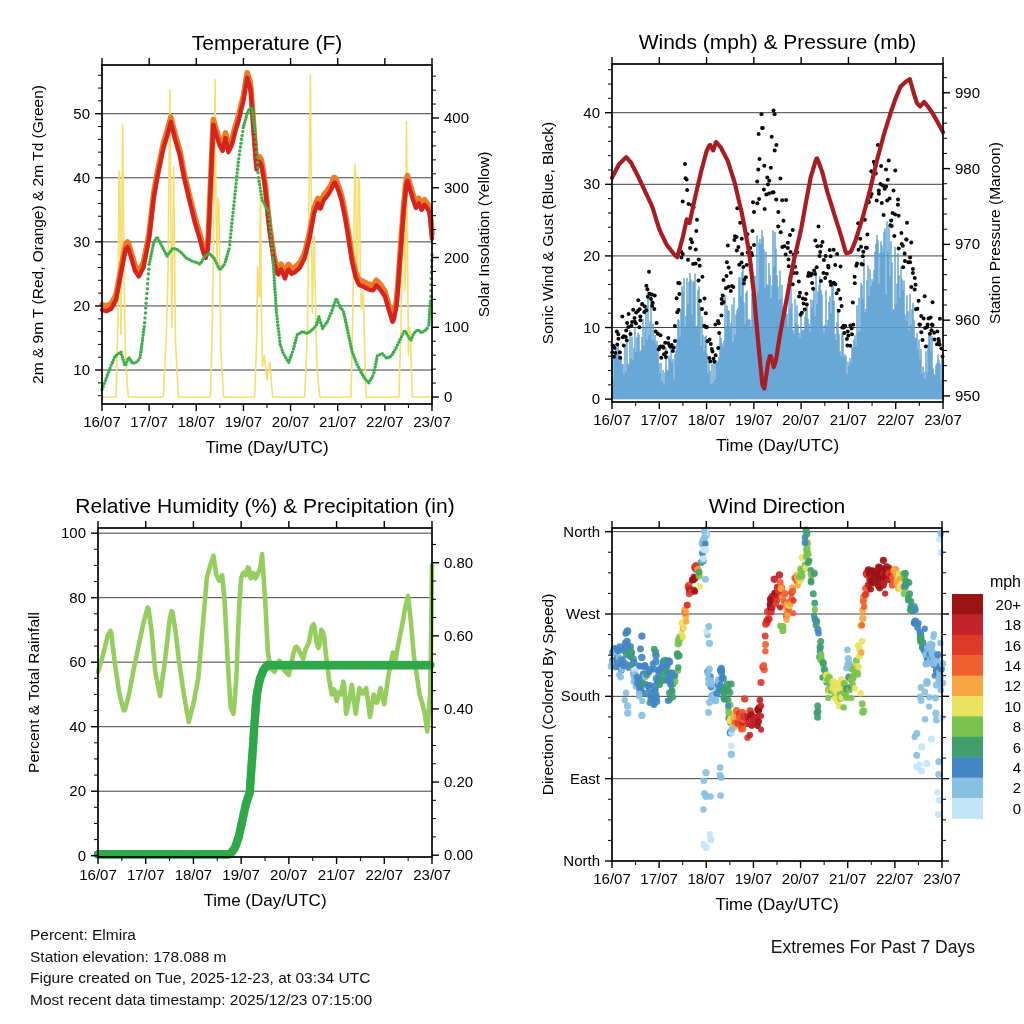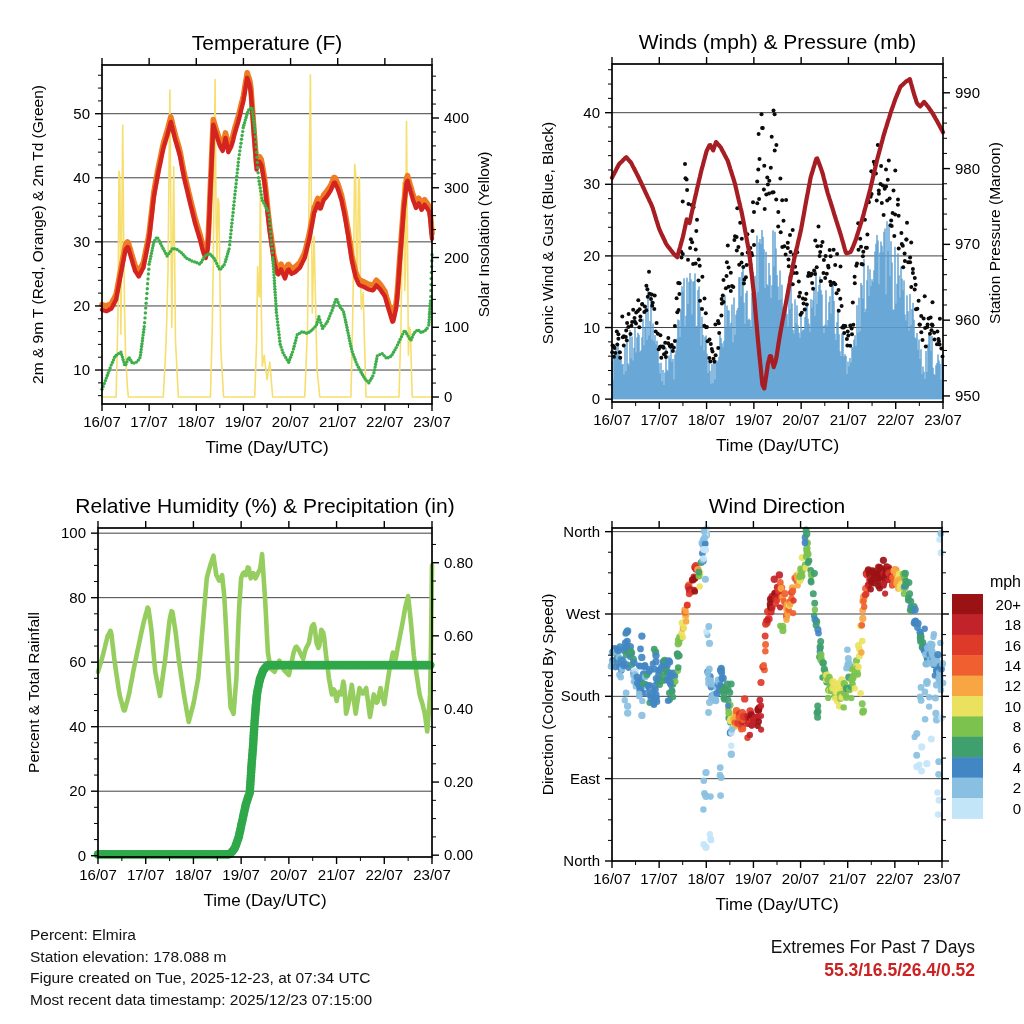--- a/index.html
+++ b/index.html
@@ -1,20 +1,20 @@
 <!DOCTYPE html>
 <html><head>
 <meta charset="utf-8">
 <style>
   html,body{margin:0;padding:0;background:#fff;}
   .stage{position:relative;width:1024px;height:1024px;background:#ffffff;overflow:hidden;
          font-family:"Liberation Sans", sans-serif;color:#111;}
   svg text{font-family:"Liberation Sans", sans-serif;fill:#000;}
   .info-block{position:absolute;left:30px;top:924px;font-size:15.5px;line-height:21.5px;color:#111;}
-  .extremes-block{position:absolute;right:49px;top:936px;text-align:right;font-size:17.5px;line-height:23px;color:#111;}
+  .extremes-block{position:absolute;right:49px;top:936px;text-align:center;font-size:17.5px;line-height:23px;color:#111;}
   .extremes-values{font-weight:bold;color:#cc2222;}
 </style>
 </head>
 <body>
 
 <div class="stage">
   <svg id="figure" width="1024" height="1024" viewBox="0 0 1024 1024">
       <g>
         <g>
           <line x1="102" y1="370.0359168241966" x2="432" y2="370.0359168241966" stroke="#414141" stroke-width="1"></line>
@@ -2546,21 +2546,20 @@
           <text x="1021" y="793.3000000000001" font-size="15" text-anchor="end">2</text>
           <rect x="952" y="798" width="31" height="20.9" fill="#c3e5f8"></rect>
           <text x="1021" y="813.7" font-size="15" text-anchor="end">0</text>
         </g>
       </g>
     </svg>
 
   <div class="info-block">
     <div>Percent: Elmira</div>
     <div>Station elevation: 178.088 m</div>
-    <div>Figure created on Tue, 2025-12-23, at 07:34 UTC</div>
+    <div>Figure created on Tue, 2025-12-23, at 03:34 UTC</div>
     <div>Most recent data timestamp: 2025/12/23 07:15:00</div>
   </div>
 
   <div class="extremes-block">
     <div>Extremes For Past 7 Days</div>
-    <div class="extremes-values">55.3/16.5/26.4/0.52</div>
   </div>
 </div>
 
 </body></html>

